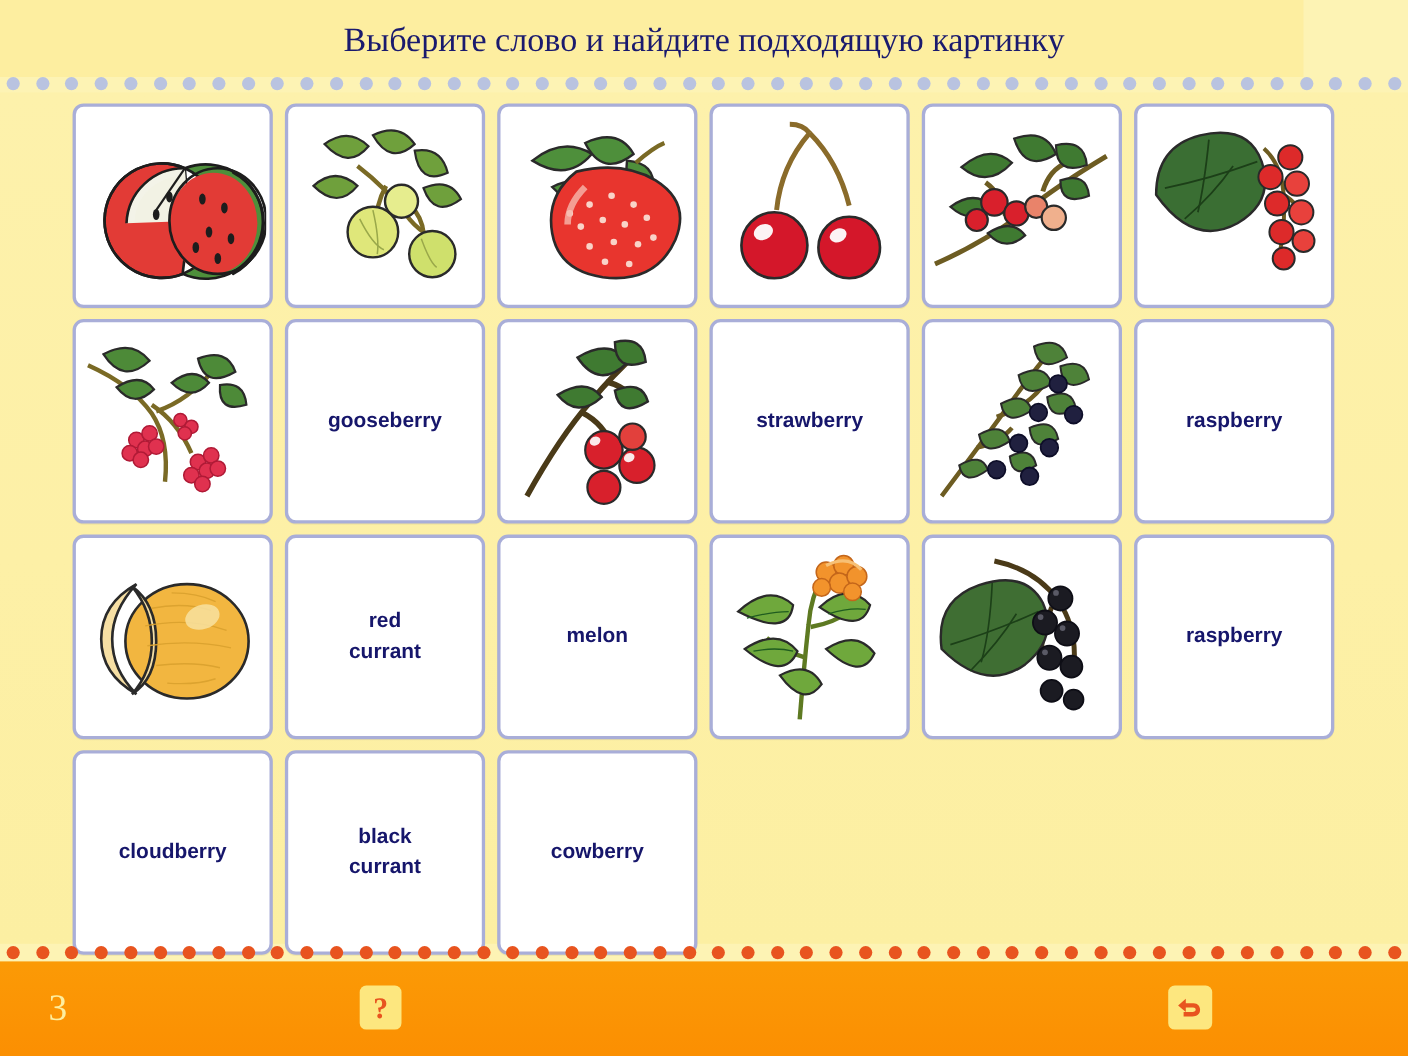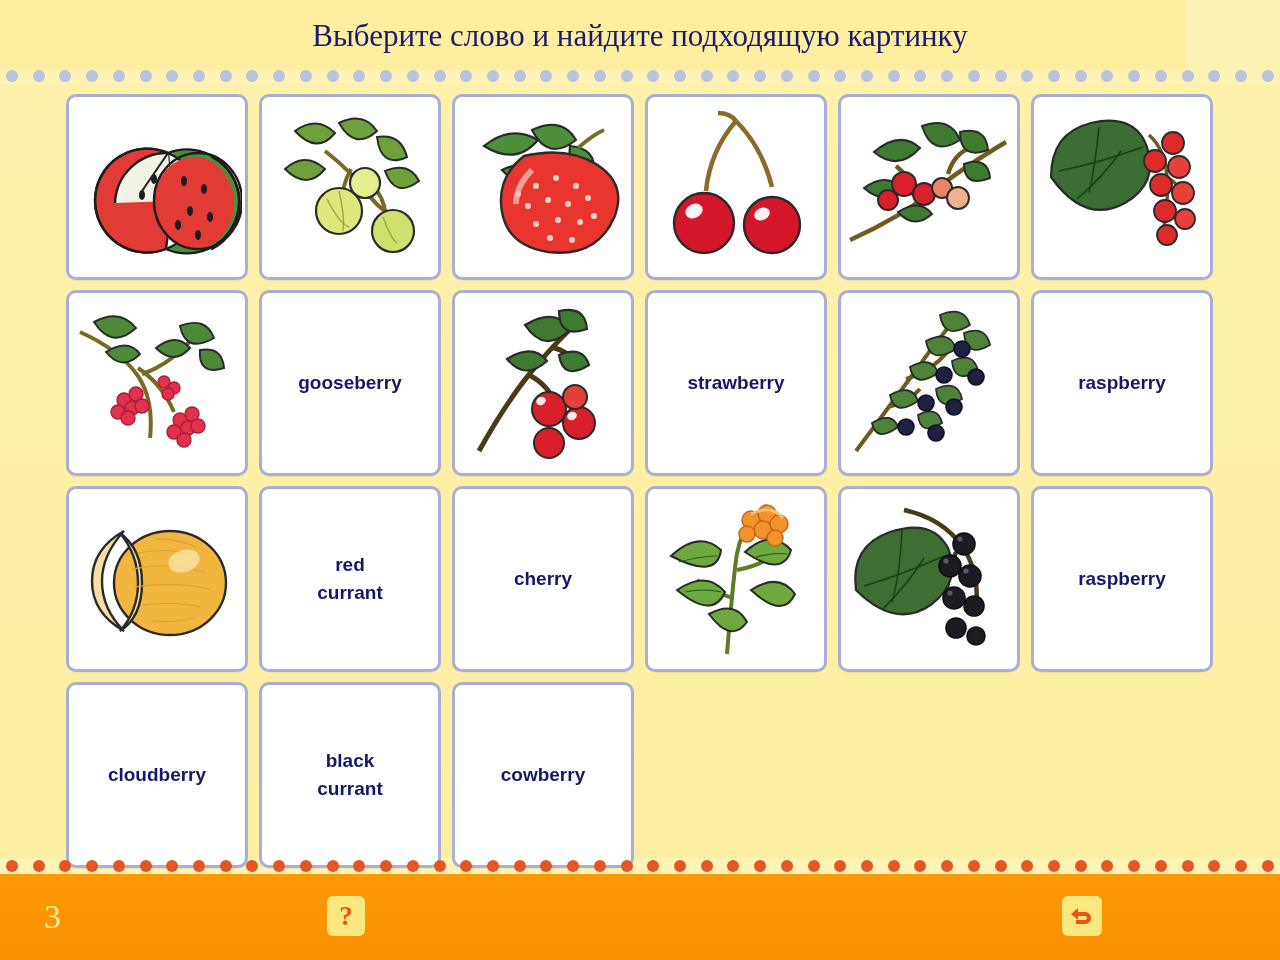--- a/index.html
+++ b/index.html
@@ -433,21 +433,21 @@
               <path d="M80 112 q26 2 44 -4"></path>
    </g>
    <ellipse cx="112" cy="52" rx="16" ry="11" fill="#f8e2a0" opacity="0.85" transform="rotate(-18 112 52)"></ellipse>
  </svg>
         </span>
       </div>
       <div class="card">
         <div class="label">red<br>currant</div>
       </div>
       <div class="card">
-        <div class="label">cherry</div>
+        <div class="label">melon</div>
       </div>
       <div class="card">
         <span>
           <svg width="170" height="170" viewBox="0 0 170 170">
    <g stroke="#5e7a22" stroke-width="4" fill="none">
      <path d="M76 160 q4 -50 8 -86 q2 -26 14 -46"></path>
      <path d="M82 104 q-22 -6 -36 -18"></path>
      <path d="M86 76 q22 -4 34 -14"></path>
    </g>
    <g stroke="#2a2a2a" stroke-width="2" fill="#6fa83c">

